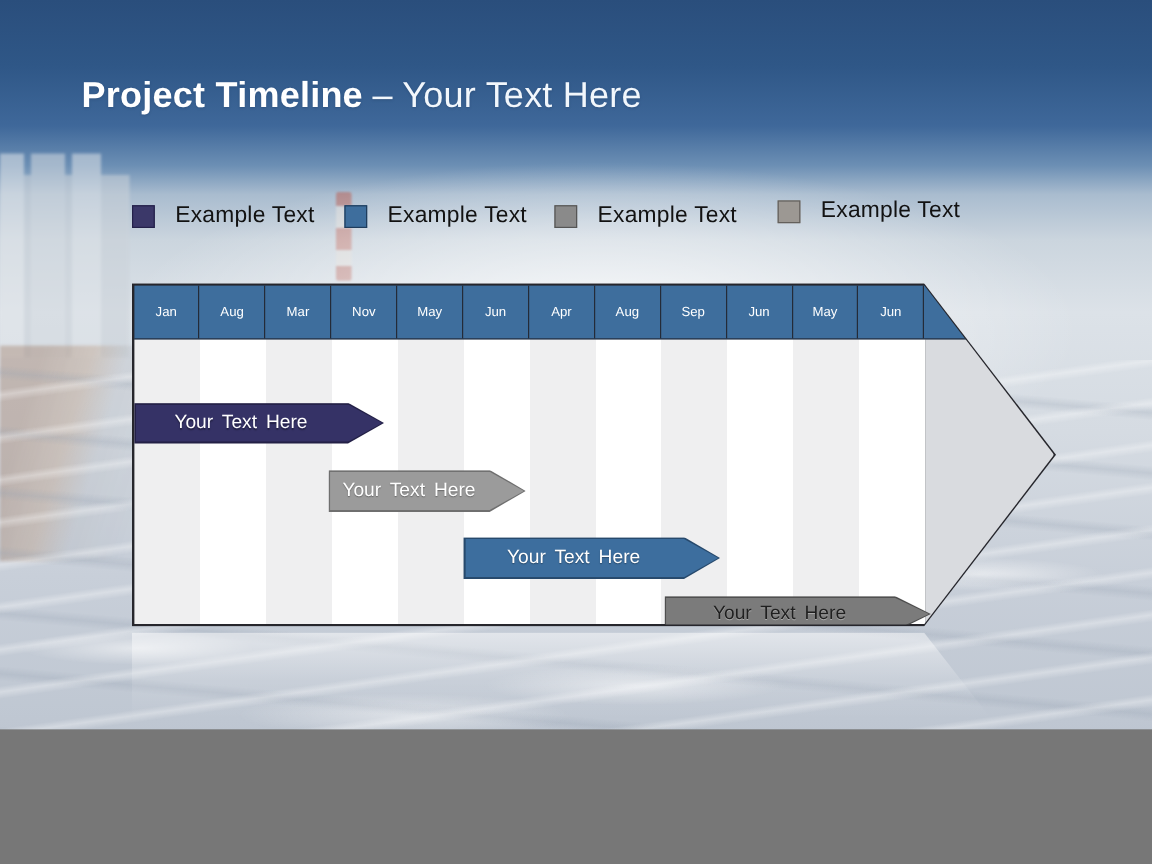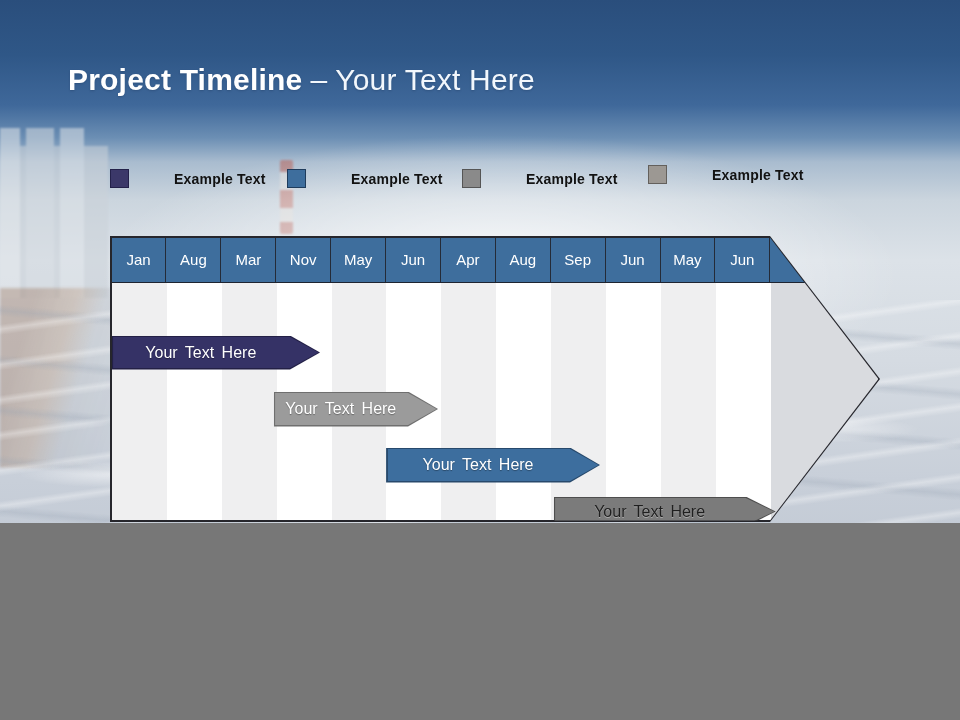--- a/index.html
+++ b/index.html
@@ -1,16 +1,16 @@
 <!DOCTYPE html>
 <html><head>
 <meta charset="utf-8">
 <style>
   html,body{margin:0;padding:0;background:#777;}
-  .slide{position:relative;width:960px;height:523px;overflow:hidden;
+  .slide{position:relative;width:960px;height:608px;overflow:hidden;
          font-family:"Liberation Sans",sans-serif;text-align:center;-webkit-font-smoothing:antialiased;}
 
   
   .bg-base{position:absolute;inset:0;background:linear-gradient(180deg,
       #2A4E7C 0px,#2F5787 55px,#3F689A 105px,#6C8FB4 138px,#A9BCCF 162px,
       #CBD5DE 200px,#DCE2E8 260px,#D5DBE2 360px,#C8CFD9 480px,#BFC7D2 600px,#AFB8C6 720px);}
   .bg-buildings{position:absolute;left:0;top:128px;width:108px;height:170px;opacity:.55;filter:blur(1.2px);
       background:
         linear-gradient(90deg,#E3E7EB 0 20px,rgba(0,0,0,0) 20px 26px,#D5DBE1 26px 54px,rgba(0,0,0,0) 54px 60px,#DEE3E8 60px 84px,rgba(0,0,0,0) 84px),
         linear-gradient(180deg,rgba(0,0,0,0) 0 18px,#CBD2D9 18px 100%);}
@@ -31,32 +31,32 @@
 
   
   .title{position:absolute;left:68px;top:60px;margin:0;font-size:30px;line-height:40px;
          color:#FFFFFF;font-weight:700;letter-spacing:.2px;text-shadow:0 1px 2px rgba(20,40,70,.25);}
   .t-sub{font-weight:400;margin-left:8px;color:#F2F7FC;}
 
   
   .legend{position:absolute;left:110px;top:169px;width:720px;height:26px;}
   .lg-item{position:absolute;top:0;display:flex;align-items:center;gap:17px;}
   .lg-swatch{width:19px;height:19px;border:1.2px solid;box-sizing:border-box;flex:0 0 auto;}
-  .lg-label{font-size:14px;font-weight:700;color:#121212;letter-spacing:.2px;white-space:nowrap;margin-left:28px;}
+  .lg-label{font-size:19px;font-weight:400;color:#121212;letter-spacing:.2px;white-space:nowrap;}
 
   
   .timeline{position:absolute;left:110px;top:236px;width:770px;height:286px;background:#26262C;
       clip-path:polygon(0 0,660px 0,100% 50%,660px 100%,0 100%);
       filter:drop-shadow(0 2px 2px rgba(40,50,70,.3));}
   .tl-fill{position:absolute;inset:1.6px;
       clip-path:polygon(0 0,658.4px 0,100% 50%,658.4px 100%,0 100%);}
   .tl-header{position:absolute;top:0;left:0;right:0;height:45px;background:#3E6E9D;
       border-bottom:1.8px solid #1E2430;box-sizing:border-box;display:flex;}
   .tl-cell{flex:0 0 54.9px;box-sizing:border-box;border-right:1.2px solid #242B38;
-      color:#FFFFFF;font-size:15px;display:flex;align-items:center;justify-content:center;}
+      color:#FFFFFF;font-size:11px;display:flex;align-items:center;justify-content:center;}
   .tl-body{position:absolute;top:45px;bottom:0;left:0;width:659px;
       background:repeating-linear-gradient(90deg,#EFEFF0 0,#EFEFF0 54.9px,#FFFFFF 54.9px,#FFFFFF 109.8px);}
   .tl-tiparea{position:absolute;top:45px;bottom:0;left:659px;right:0;background:rgba(243,245,248,.88);}
   .tl-bars{position:absolute;inset:0;margin-top:40px;}
   .bar{position:absolute;clip-path:polygon(0 0,calc(100% - 30px) 0,100% 50%,calc(100% - 30px) 100%,0 100%);
       filter:drop-shadow(1px 2px 1.5px rgba(30,30,40,.3));}
   .bar-fill{position:absolute;inset:1.5px;
       clip-path:polygon(0 0,calc(100% - 28.5px) 0,100% 50%,calc(100% - 28.5px) 100%,0 100%);}
   .bar-label{position:absolute;left:0;right:30px;top:0;bottom:0;display:flex;align-items:center;
       justify-content:center;font-size:16px;word-spacing:3px;white-space:nowrap;}

